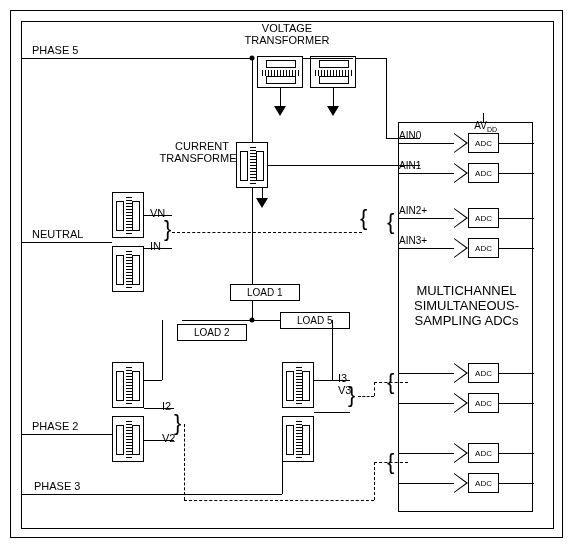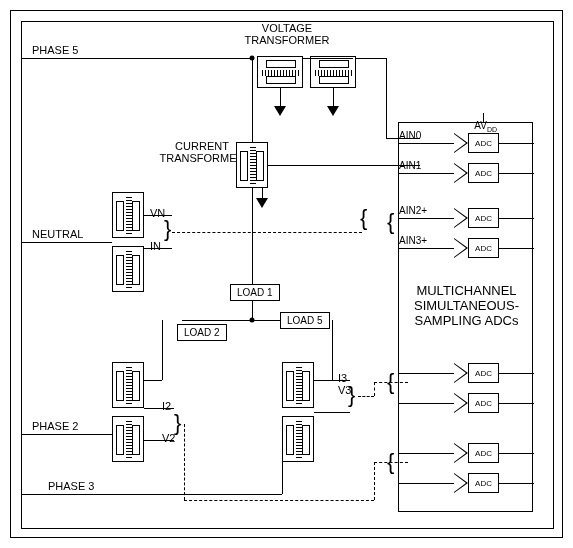--- a/index.html
+++ b/index.html
@@ -151,21 +151,21 @@
     width: 0; height: 0;
     border-left: 6px solid transparent;
     border-right: 6px solid transparent;
     border-top: 10px solid #000;
   }
   
   .load {
     position: absolute;
     border: 1px solid #000;
     font-size: 10px;
-    padding: 2px 6px;
+    padding: 2px 16px;
     background: #fff;
     box-sizing: border-box;
   }
   
   .dot {
     position: absolute;
     width: 5px; height: 5px;
     background: #000;
     border-radius: 50%;
     transform: translate(-2.5px,-2.5px);
@@ -271,21 +271,21 @@
       <div class="line hline" style="left:122px; top:358px; width:18px;"></div>
       <div class="lbl" style="left:140px; top:378px;">I2</div>
       <div class="lbl" style="left:140px; top:410px;">V2</div>
       <div class="line hline" style="left:122px; top:386px; width:30px;"></div>
       <div class="line hline" style="left:122px; top:418px; width:30px;"></div>
       <div class="brace" style="left:152px; top:390px;">}</div>
 
       <div class="dashed-h" style="left:162px; top:478px; width:190px;"></div>
       <div class="dashed-v" style="left:162px; top:402px; height:76px;"></div>
 
-      <div class="lbl" style="left:26px; top:458px;text-align:right;">PHASE 3</div>
+      <div class="lbl" style="left:12px; top:458px;text-align:right;">PHASE 3</div>
       <div class="line hline" style="left:0px; top:472px; width:260px;"></div>
       <div class="line vline" style="left:260px; top:412px; height:60px;"></div>
       <div class="coil v" style="left:260px; top:340px;">
         <div class="core"></div>
           <div class="w l"></div>
           <div class="w r"></div>
       </div>
       <div class="coil v" style="left:260px; top:394px;">
         <div class="core"></div>
           <div class="w l"></div>

